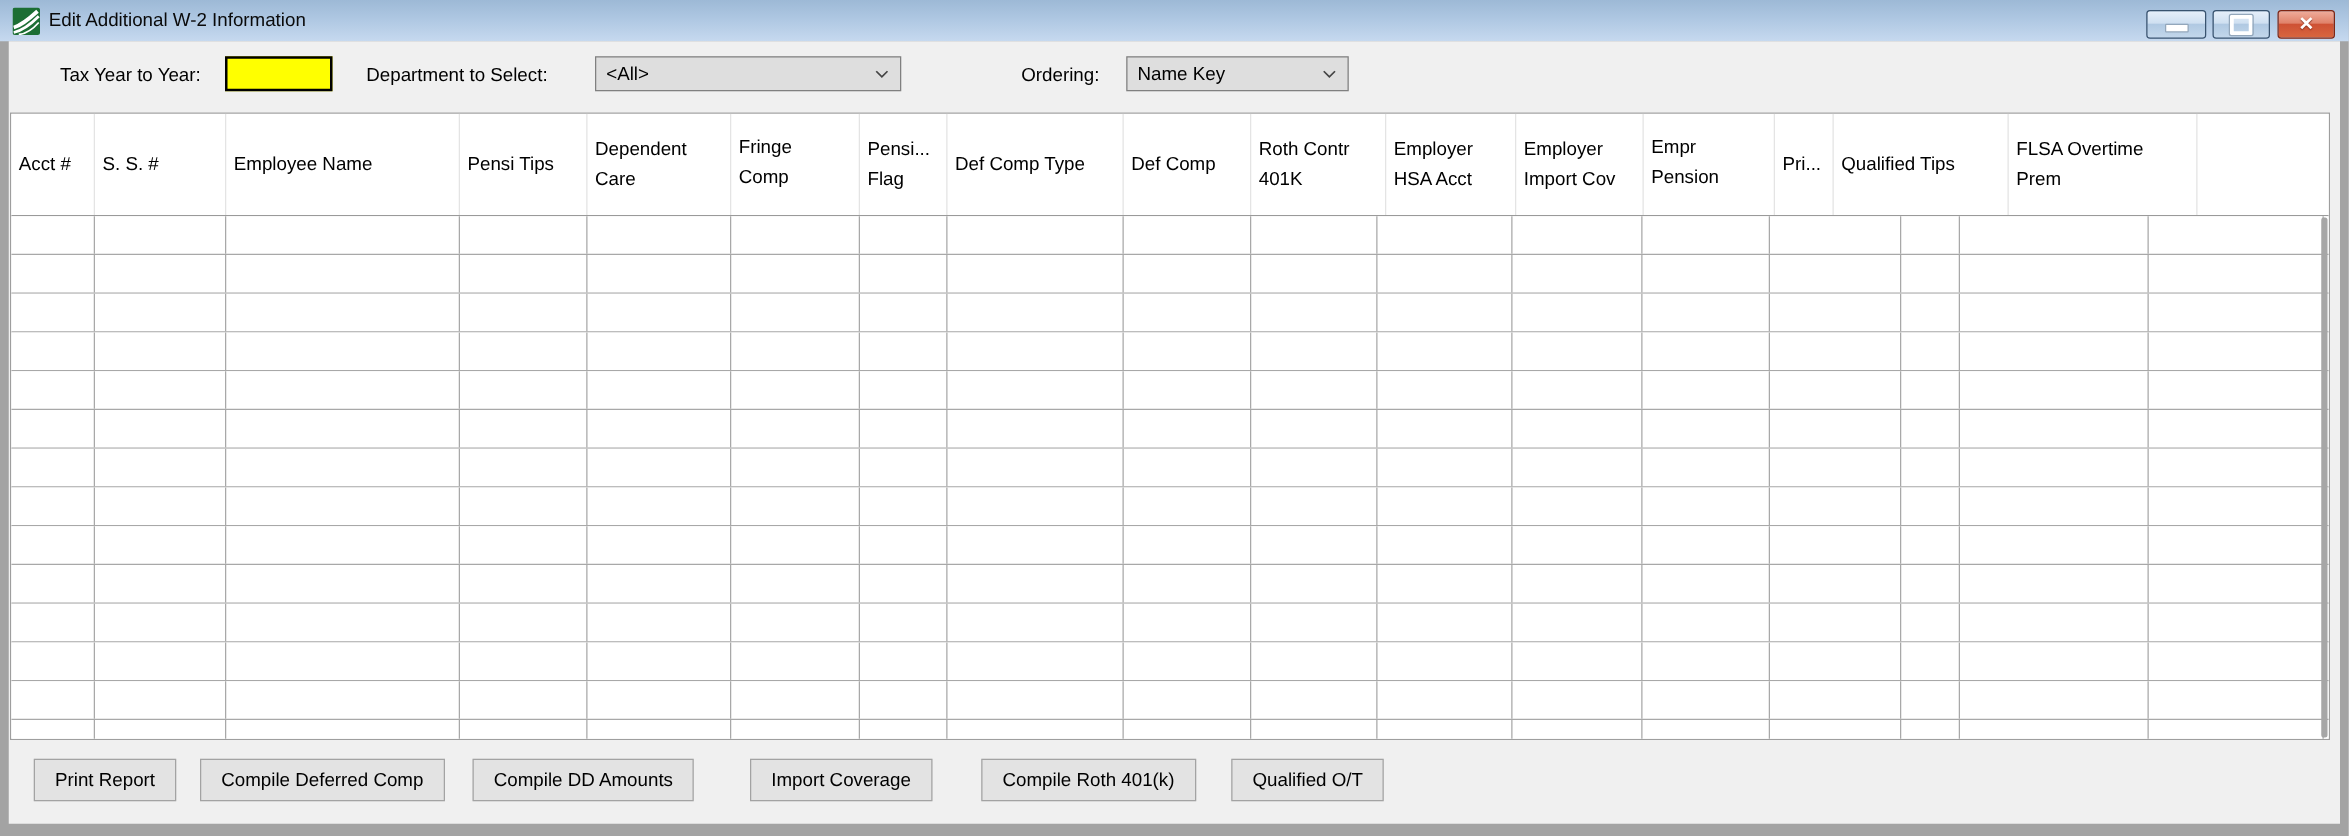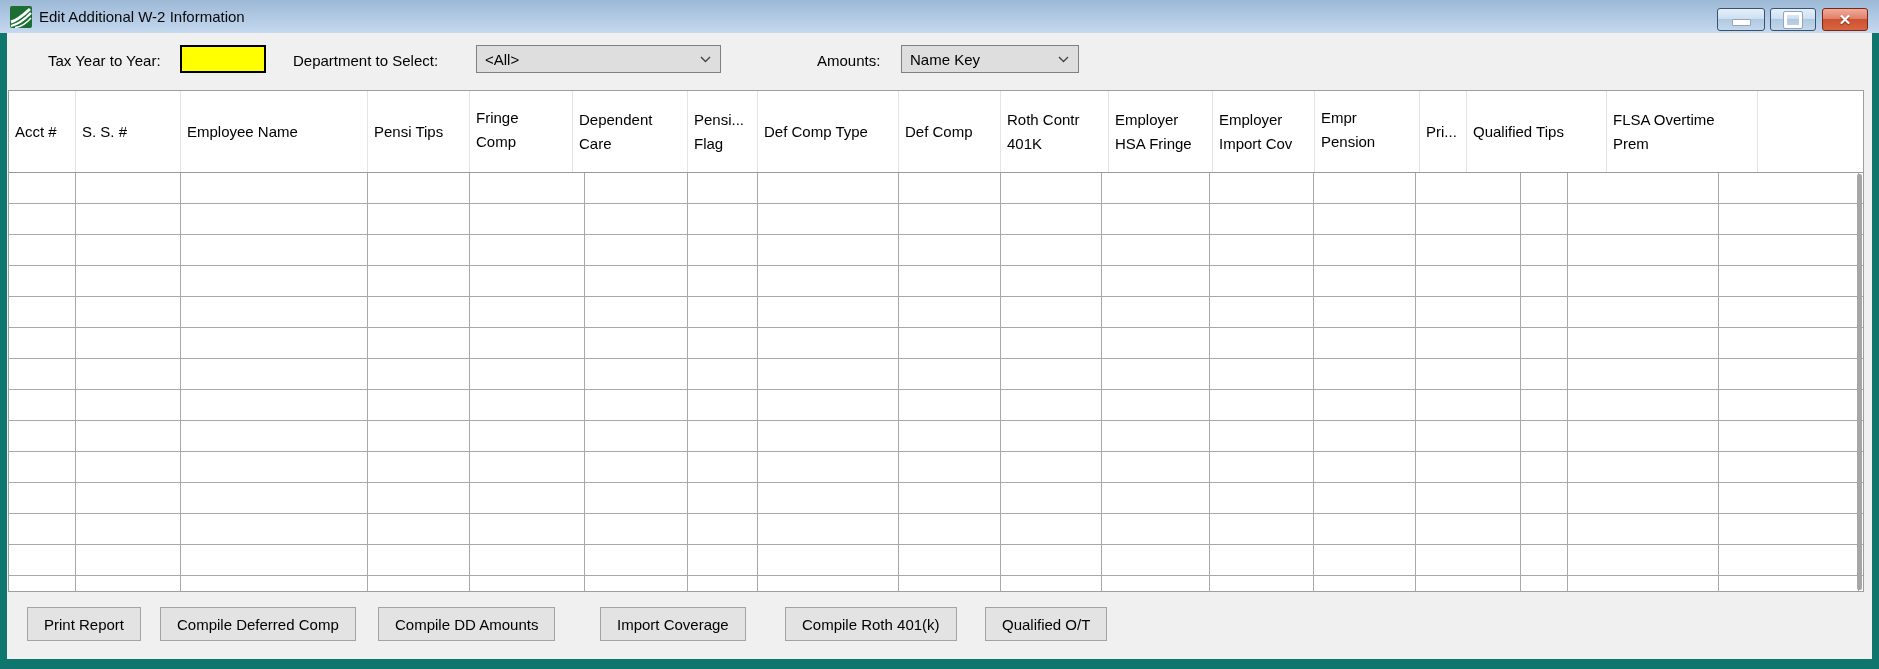--- a/index.html
+++ b/index.html
@@ -1,17 +1,17 @@
 <!DOCTYPE html>
 <html><head>
 <meta charset="utf-8">
 <style>
   html,body{margin:0;padding:0;width:1879px;height:669px;overflow:hidden;
     font-family:"Liberation Sans",sans-serif;-webkit-font-smoothing:antialiased;}
-  .window{position:absolute;inset:0;background:#0f766e;}
+  .window{position:absolute;inset:0;background:#a3a3a3;}
   
   .titlebar{position:absolute;top:0;left:0;right:0;height:33px;
     background:linear-gradient(180deg,#9db9d6 0%,#aec7e2 45%,#c6d9ef 100%);
     display:flex;align-items:center;}
   .app-icon{width:22px;height:22px;margin-left:10px;flex:0 0 auto;}
   .title-text{margin-left:7px;font-size:15px;color:#0a0a0a;}
   .winbtn{position:absolute;top:8px;height:23px;border-radius:3px;box-sizing:border-box;
     border:1px solid #39536f;display:flex;align-items:center;justify-content:center;}
   .btn-min{left:1717px;width:48px;background:linear-gradient(180deg,#e6effa 0%,#cfe0f1 45%,#b0c9e2 50%,#c3d7eb 100%);}
   .btn-max{left:1770px;width:46px;background:linear-gradient(180deg,#e6effa 0%,#cfe0f1 45%,#b0c9e2 50%,#c3d7eb 100%);}
@@ -74,21 +74,21 @@
     <input class="tax-input" value="" style="">
     <span class="tlabel" style="left:286px;top:19px;">Department to Select:</span>
     <div class="combo" style="left:469px;width:245px;">
       <span class="val">&lt;All&gt;</span>
       <span class="chev">
         <svg width="11" height="7">
             <polyline points="1,1 5.5,5.5 10,1" stroke="#444" fill="none" stroke-width="1.4"></polyline>
           </svg>
       </span>
     </div>
-    <span class="tlabel" style="left:810px;top:19px;">Amounts:</span>
+    <span class="tlabel" style="left:810px;top:19px;">Ordering:</span>
     <div class="combo" style="left:894px;width:178px;">
       <span class="val">Name Key</span>
       <span class="chev">
         <svg width="11" height="7">
             <polyline points="1,1 5.5,5.5 10,1" stroke="#444" fill="none" stroke-width="1.4"></polyline>
           </svg>
       </span>
     </div>
 
     <div class="grid">
@@ -106,33 +106,33 @@
           <div class="hcell" style="width: 187px;">
             <div class="htext">
               <div>Employee Name</div>
             </div>
           </div>
           <div class="hcell" style="width: 102px;">
             <div class="htext">
               <div>Pensi Tips</div>
             </div>
           </div>
+          <div class="hcell" style="width: 115px;">
+            <div class="htext">
+              <div>Dependent</div>
+              <div>Care</div>
+            </div>
+          </div>
           <div class="hcell" style="width: 103px;">
             <div class="htext clip">
               <div>Fringe</div>
               <div>Comp</div>
               <div>Oth...</div>
             </div>
           </div>
-          <div class="hcell" style="width: 115px;">
-            <div class="htext">
-              <div>Dependent</div>
-              <div>Care</div>
-            </div>
-          </div>
           <div class="hcell" style="width: 70px;">
             <div class="htext">
               <div>Pensi...</div>
               <div>Flag</div>
             </div>
           </div>
           <div class="hcell" style="width: 141px;">
             <div class="htext">
               <div>Def Comp Type</div>
             </div>
@@ -144,21 +144,21 @@
           </div>
           <div class="hcell" style="width: 108px;">
             <div class="htext">
               <div>Roth Contr</div>
               <div>401K</div>
             </div>
           </div>
           <div class="hcell" style="width: 104px;">
             <div class="htext">
               <div>Employer</div>
-              <div>HSA Fringe</div>
+              <div>HSA Acct</div>
             </div>
           </div>
           <div class="hcell" style="width: 102px;">
             <div class="htext">
               <div>Employer</div>
               <div>Import Cov</div>
             </div>
           </div>
           <div class="hcell" style="width: 105px;">
             <div class="htext clip">

